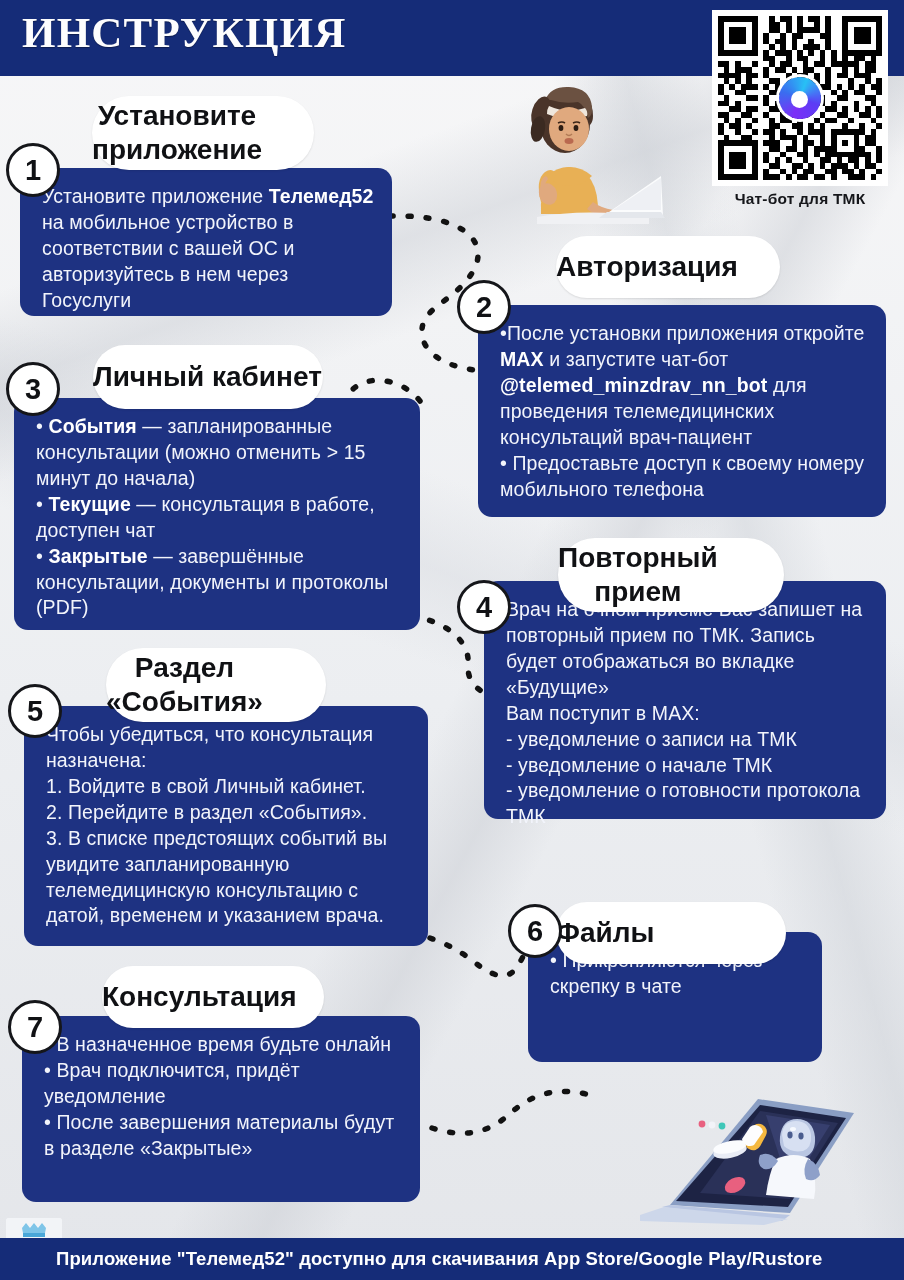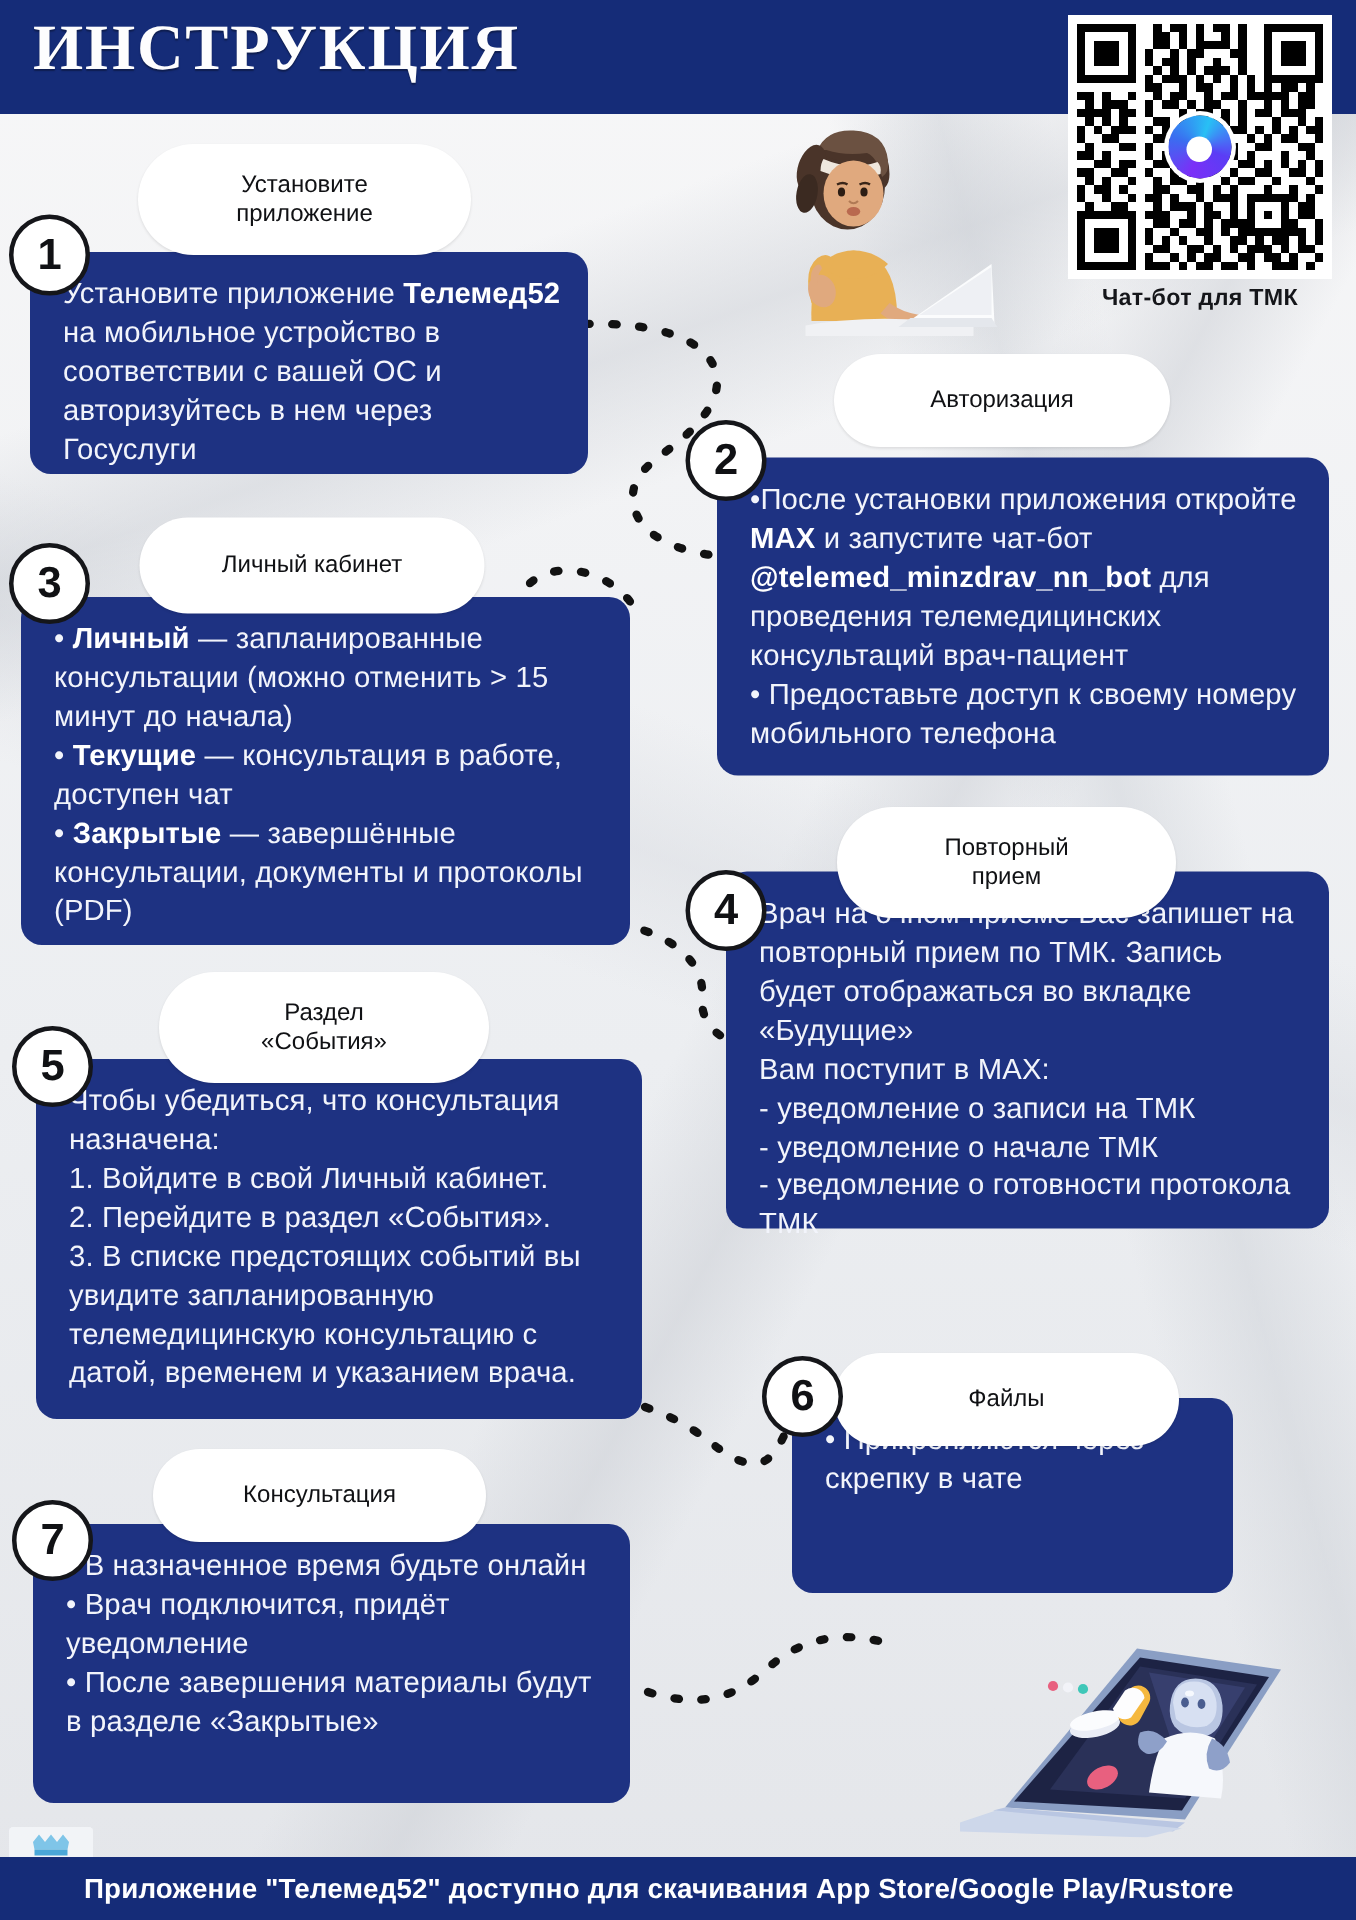--- a/index.html
+++ b/index.html
@@ -91,23 +91,23 @@
     margin:0;
     font-size:19.5px;line-height:1.33;
     font-weight:500;letter-spacing:.1px;
     color:#f2f4fb;
   }
   .card b{font-weight:800;color:#ffffff;text-align:center;}
 
   .pill{
     position:absolute;
     background:#ffffff;border-radius:46px;
-    display:flex;align-items:center;justify-content:center;
+    display:flex;align-items:center;
     text-align:center;
-    font-size:16px;font-weight:400;color:#101114;
+    font-size:28px;font-weight:700;color:#101114;
     line-height:1.2;
     z-index:4;
     box-shadow:0 1px 2px rgba(0,0,0,.10);
   }
   .numbadge{
     position:absolute;
     width:48px;height:48px;border-radius:50%;
     background:#ffffff;border:3px solid #15161a;
     display:flex;align-items:center;justify-content:center;
     font-size:29px;font-weight:800;color:#101114;
@@ -432,21 +432,21 @@
       <p>•После установки приложения откройте <b>MAX</b> и запустите чат-бот <b>@telemed_minzdrav_nn_bot</b> для проведения телемедицинских консультаций врач-пациент<br>• Предоставьте доступ к своему номеру мобильного телефона</p>
     </div>
     <div class="pill" style="left:556px;top:236px;width:224px;height:62px;">
       <span>Авторизация</span>
     </div>
     <div class="numbadge" style="left:457px;top:280px;">2</div>
   </div>
 
   <div class="step">
     <div class="card" style="left:14px;top:398px;width:406px;height:232px;">
-      <p>• <b>Личный</b> — запланированные консультации (можно отменить &gt; 15 минут до начала)<br>• <b>Текущие</b> — консультация в работе, доступен чат<br>• <b>Закрытые</b> — завершённые консультации, документы и протоколы (PDF)</p>
+      <p>• <b>События</b> — запланированные консультации (можно отменить &gt; 15 минут до начала)<br>• <b>Текущие</b> — консультация в работе, доступен чат<br>• <b>Закрытые</b> — завершённые консультации, документы и протоколы (PDF)</p>
     </div>
     <div class="pill" style="left:93px;top:345px;width:230px;height:64px;">
       <span>Личный кабинет</span>
     </div>
     <div class="numbadge" style="left:6px;top:362px;">3</div>
   </div>
 
   <div class="step">
     <div class="card" style="left:484px;top:581px;width:402px;height:238px;">
       <p>Врач на очном приеме Вас запишет на повторный прием по ТМК. Запись будет отображаться во вкладке «Будущие»<br>Вам поступит в MAX:<br>- уведомление о записи на ТМК<br>- уведомление о начале ТМК<br>- уведомление о готовности протокола ТМК</p>

